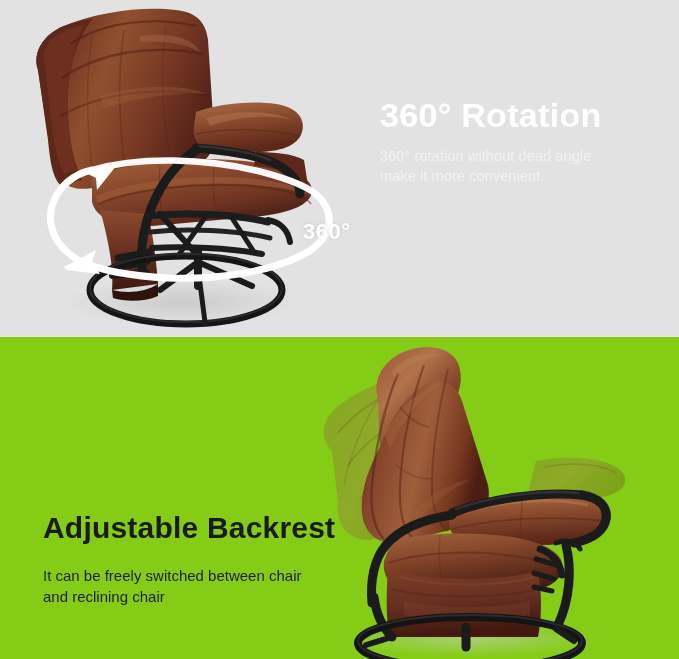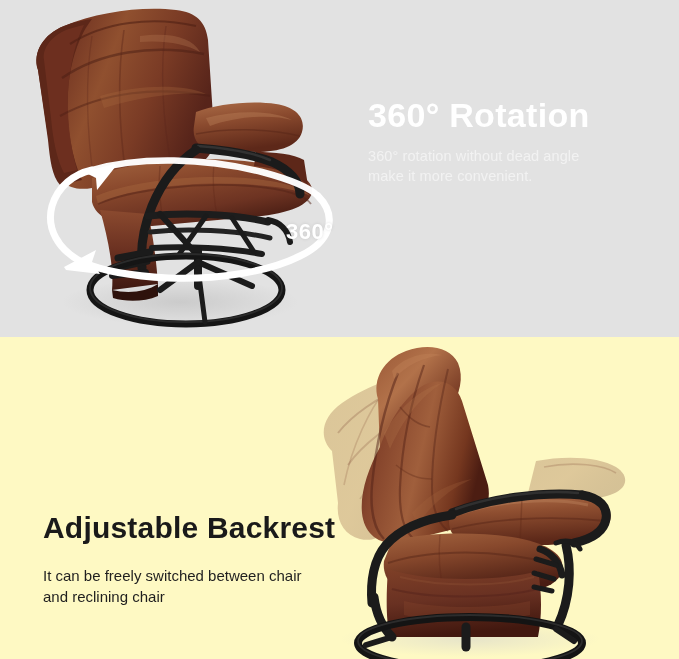--- a/index.html
+++ b/index.html
@@ -14,26 +14,26 @@
   
   .panel-top {
     position: absolute; left: 0; top: 0;
     width: 679px; height: 337px;
     background: #e2e2e2;
     overflow: hidden;
   }
   .panel-bottom {
     position: absolute; left: 0; top: 337px;
     width: 679px; height: 322px;
-    background: #fef9c3;
+    background: #84cc16;
     overflow: hidden;
   }
 
   
-  .top-text { position: absolute; left: 368px; top: 98px; width: 290px; }
+  .top-text { position: absolute; left: 380px; top: 98px; width: 290px; }
   .headline-white {
     font-size: 34px; font-weight: bold; color: #ffffff;
     letter-spacing: 0.3px; line-height: 1.05; white-space: nowrap;
   }
   .sub-white {
     margin-top: 12px; font-size: 14.5px; color: #f2f2f2;
     line-height: 1.42; white-space: pre-line; letter-spacing: 0.1px;
   }
 
   
@@ -42,21 +42,21 @@
     font-size: 30px; font-weight: bold; color: #1a1a1a;
     letter-spacing: 0.2px; line-height: 1.05; white-space: nowrap;
   }
   .sub-dark {
     margin-top: 21px; font-size: 15px; color: #1f1f1f;
     line-height: 1.45; white-space: pre-line;
   }
 
   
   .rot-label {
-    position: absolute; left: 286px; top: 219px;
+    position: absolute; left: 303px; top: 219px;
     font-size: 22px; font-weight: bold; color: #ffffff;
     letter-spacing: 0.5px; text-shadow: 0 0 3px rgba(120,120,120,.25);
   }
 
   .art { position: absolute; left: 0; top: 0; }
   .art svg { display: block; }
 </style>
 </head>
 <body>
 

